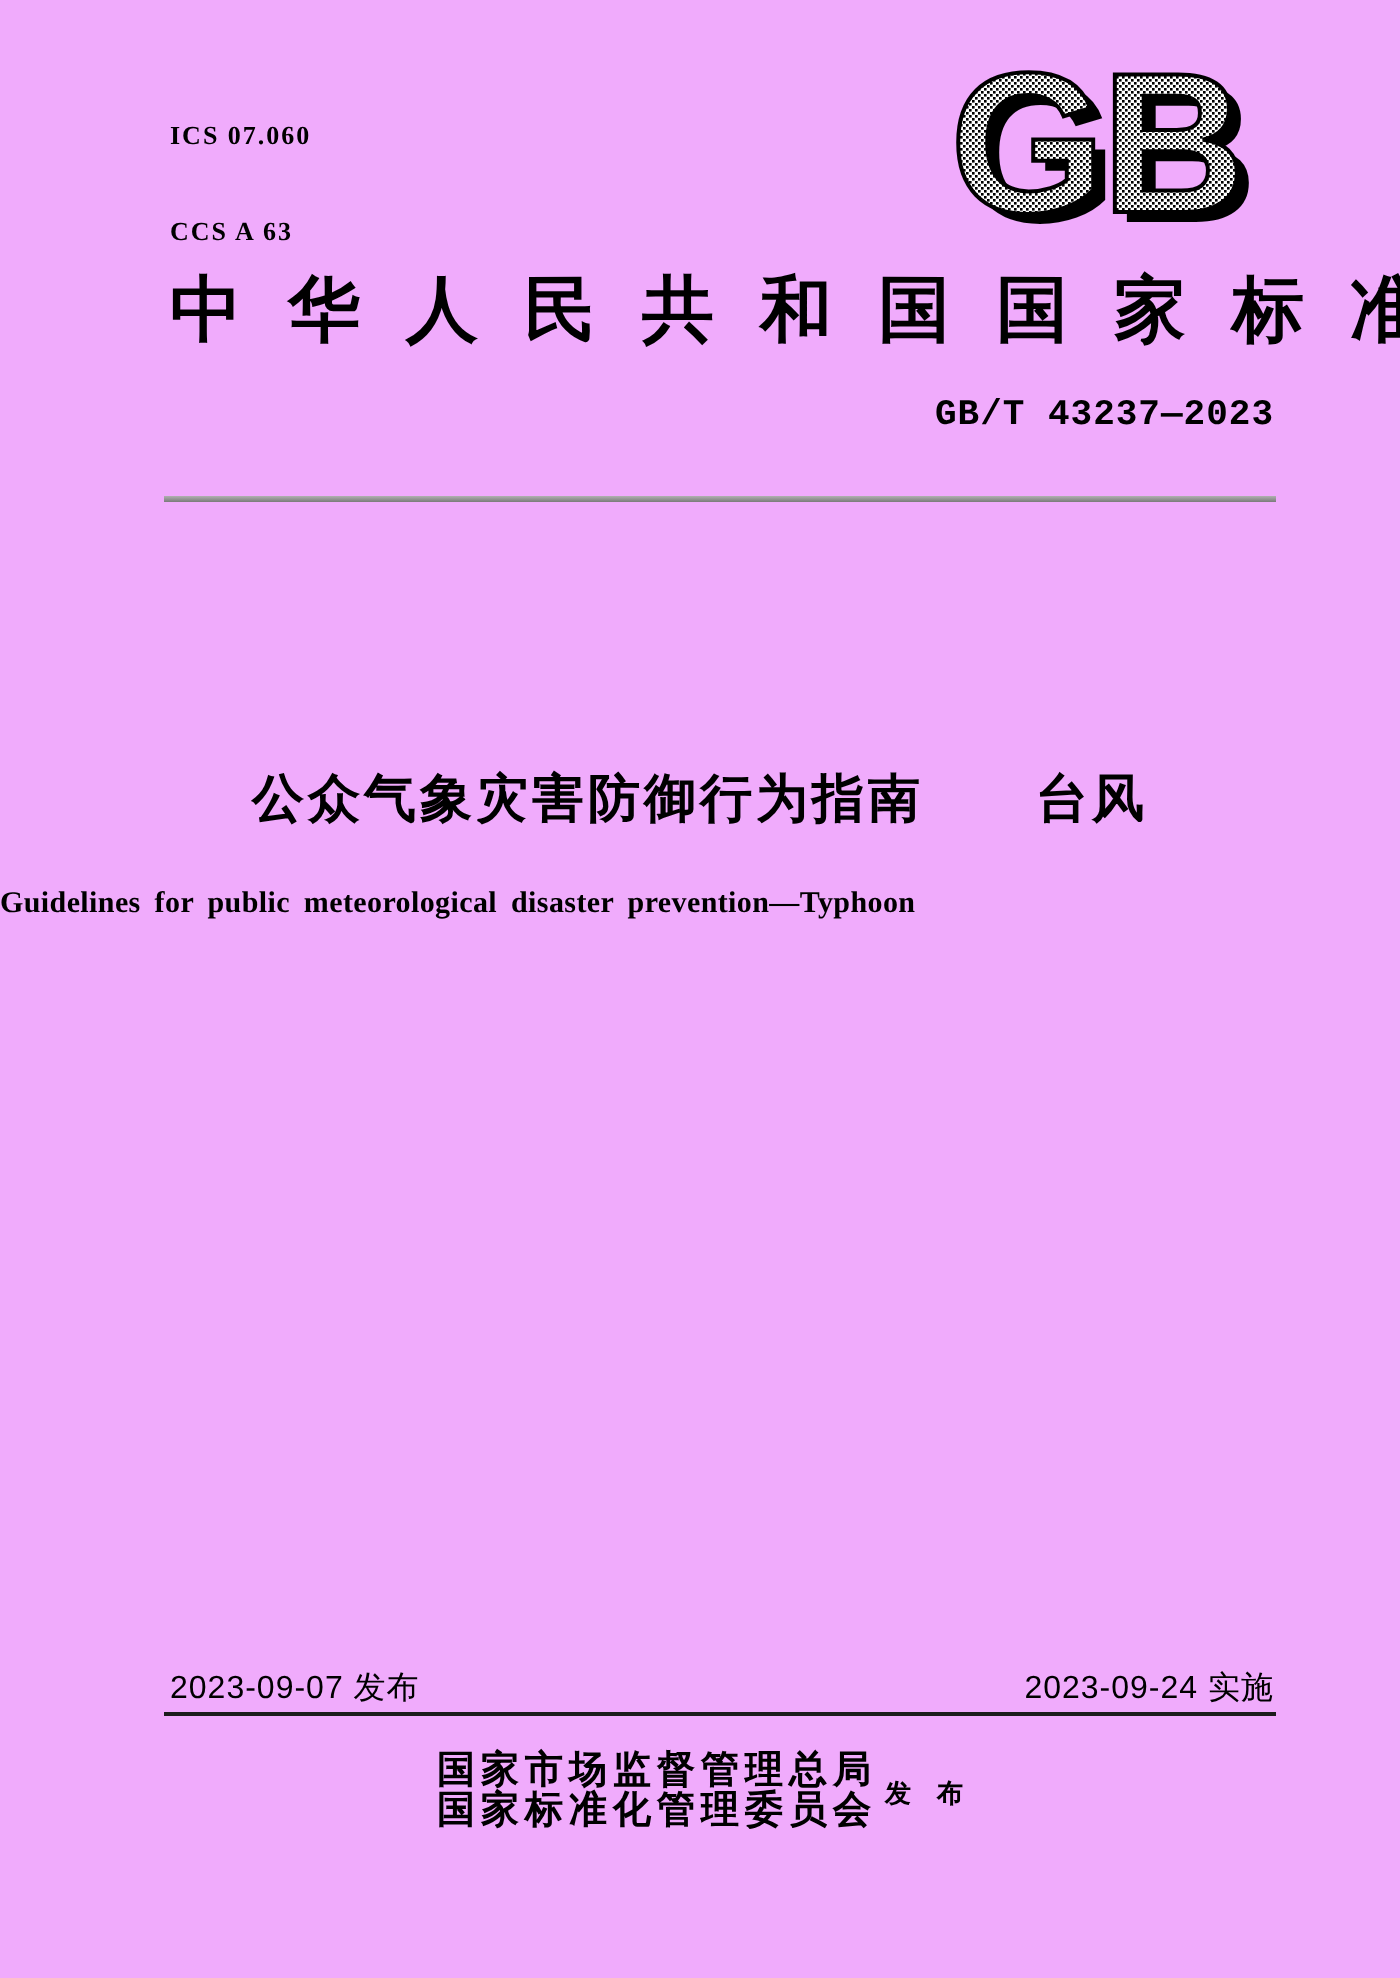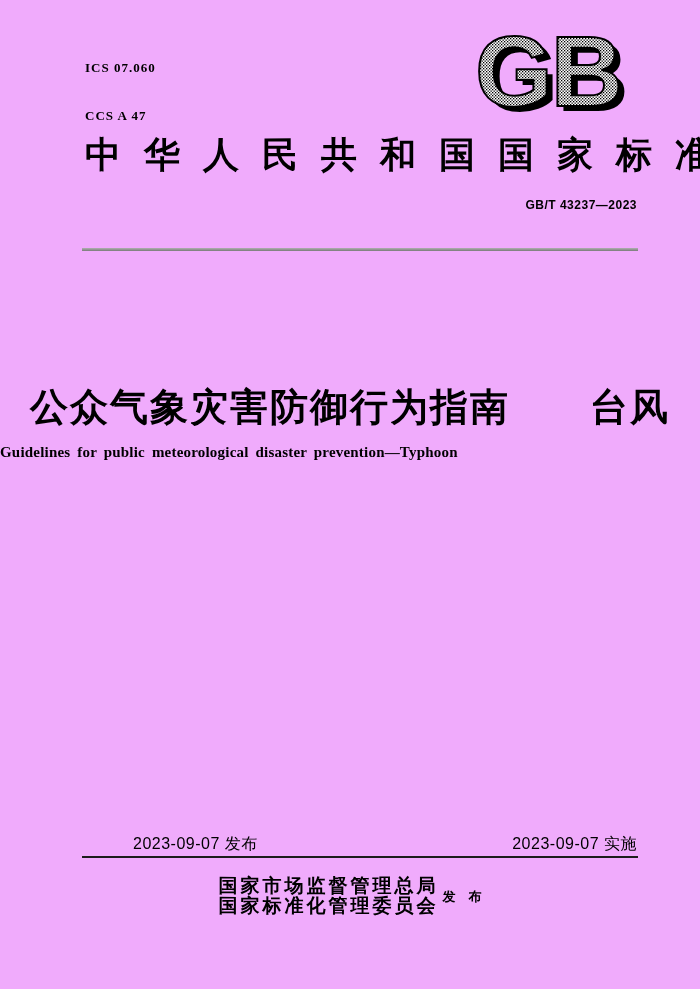--- a/index.html
+++ b/index.html
@@ -47,23 +47,23 @@
     font-size: 36px;
     line-height: 44px;
     letter-spacing: 23px;
     white-space: nowrap;
   }
   
   .std-number {
     position: absolute;
     right: 63px;
     top: 198px;
-    font-family: Liberation Sans, sans-serif;
+    font-family: Liberation Mono, monospace;
     font-weight: bold;
-    font-size: 12px;
+    font-size: 18px;
     letter-spacing: 0.5px;
   }
   
   .rule { position: absolute; left: 82px; width: 556px; }
   .rule-top {
     top: 248px;
     height: 3px;
     background: linear-gradient(#b0b0b0, #7a7a7a);
   }
   .rule-bottom {
@@ -73,21 +73,21 @@
   }
   
   .doc-title-cn {
     position: absolute;
     left: 0;
     top: 382px;
     width: 100%;
     text-align: center;
     font-family: "Liberation Sans", sans-serif;
     font-weight: bold;
-    font-size: 38px;
+    font-size: 26px;
     letter-spacing: 2px;
     white-space: nowrap;
   }
   .doc-title-en {
     position: absolute;
     left: 0;
     top: 444px;
     width: 100%;
     font-family: "Liberation Serif", serif;
     font-weight: bold;
@@ -99,21 +99,20 @@
   .date-row {
     position: absolute;
     left: 85px;
     right: 63px;
     top: 834px;
     display: flex;
     justify-content: space-between;
     font-family: "Liberation Sans", sans-serif;
     font-size: 16px;
     letter-spacing: 0.5px;
-    margin-left: 48px;
   }
   
   .publisher-row {
     position: absolute;
     left: 0;
     top: 876px;
     width: 100%;
     display: flex;
     justify-content: center;
     align-items: center;
@@ -135,21 +134,21 @@
     padding-top: 2px;
   }
 </style>
 </head>
 <body>
 
 <div class="page">
 
   <div class="ics-block">
     <div>ICS 07.060</div>
-    <div>CCS A 47</div>
+    <div>CCS A 63</div>
   </div>
 
   <svg class="gb-logo" viewBox="0 0 152 82" xmlns="http://www.w3.org/2000/svg" aria-hidden="true">
     <defs>
       <pattern id="halftone" width="3" height="3" patternUnits="userSpaceOnUse">
         <rect width="3" height="3" fill="#ffffff"></rect>
         <rect x="0" y="0" width="1.3" height="1.3" fill="#000000"></rect>
         <rect x="1.5" y="1.5" width="1.3" height="1.3" fill="#000000"></rect>
       </pattern>
     </defs>
@@ -162,21 +161,21 @@
   <div class="std-number">GB/T 43237—2023</div>
 
   <div class="rule rule-top"></div>
 
   <div class="doc-title-cn">公众气象灾害防御行为指南　　台风</div>
 
   <div class="doc-title-en">Guidelines for public meteorological disaster prevention—Typhoon</div>
 
   <div class="date-row">
     <span>2023-09-07 发布</span>
-    <span>2023-09-07 实施</span>
+    <span>2023-09-24 实施</span>
   </div>
 
   <div class="rule rule-bottom"></div>
 
   <div class="publisher-row">
     <div class="publisher-names">
       <div>国家市场监督管理总局</div>
       <div>国家标准化管理委员会</div>
     </div>
     <div class="publish-label">发　布</div>

